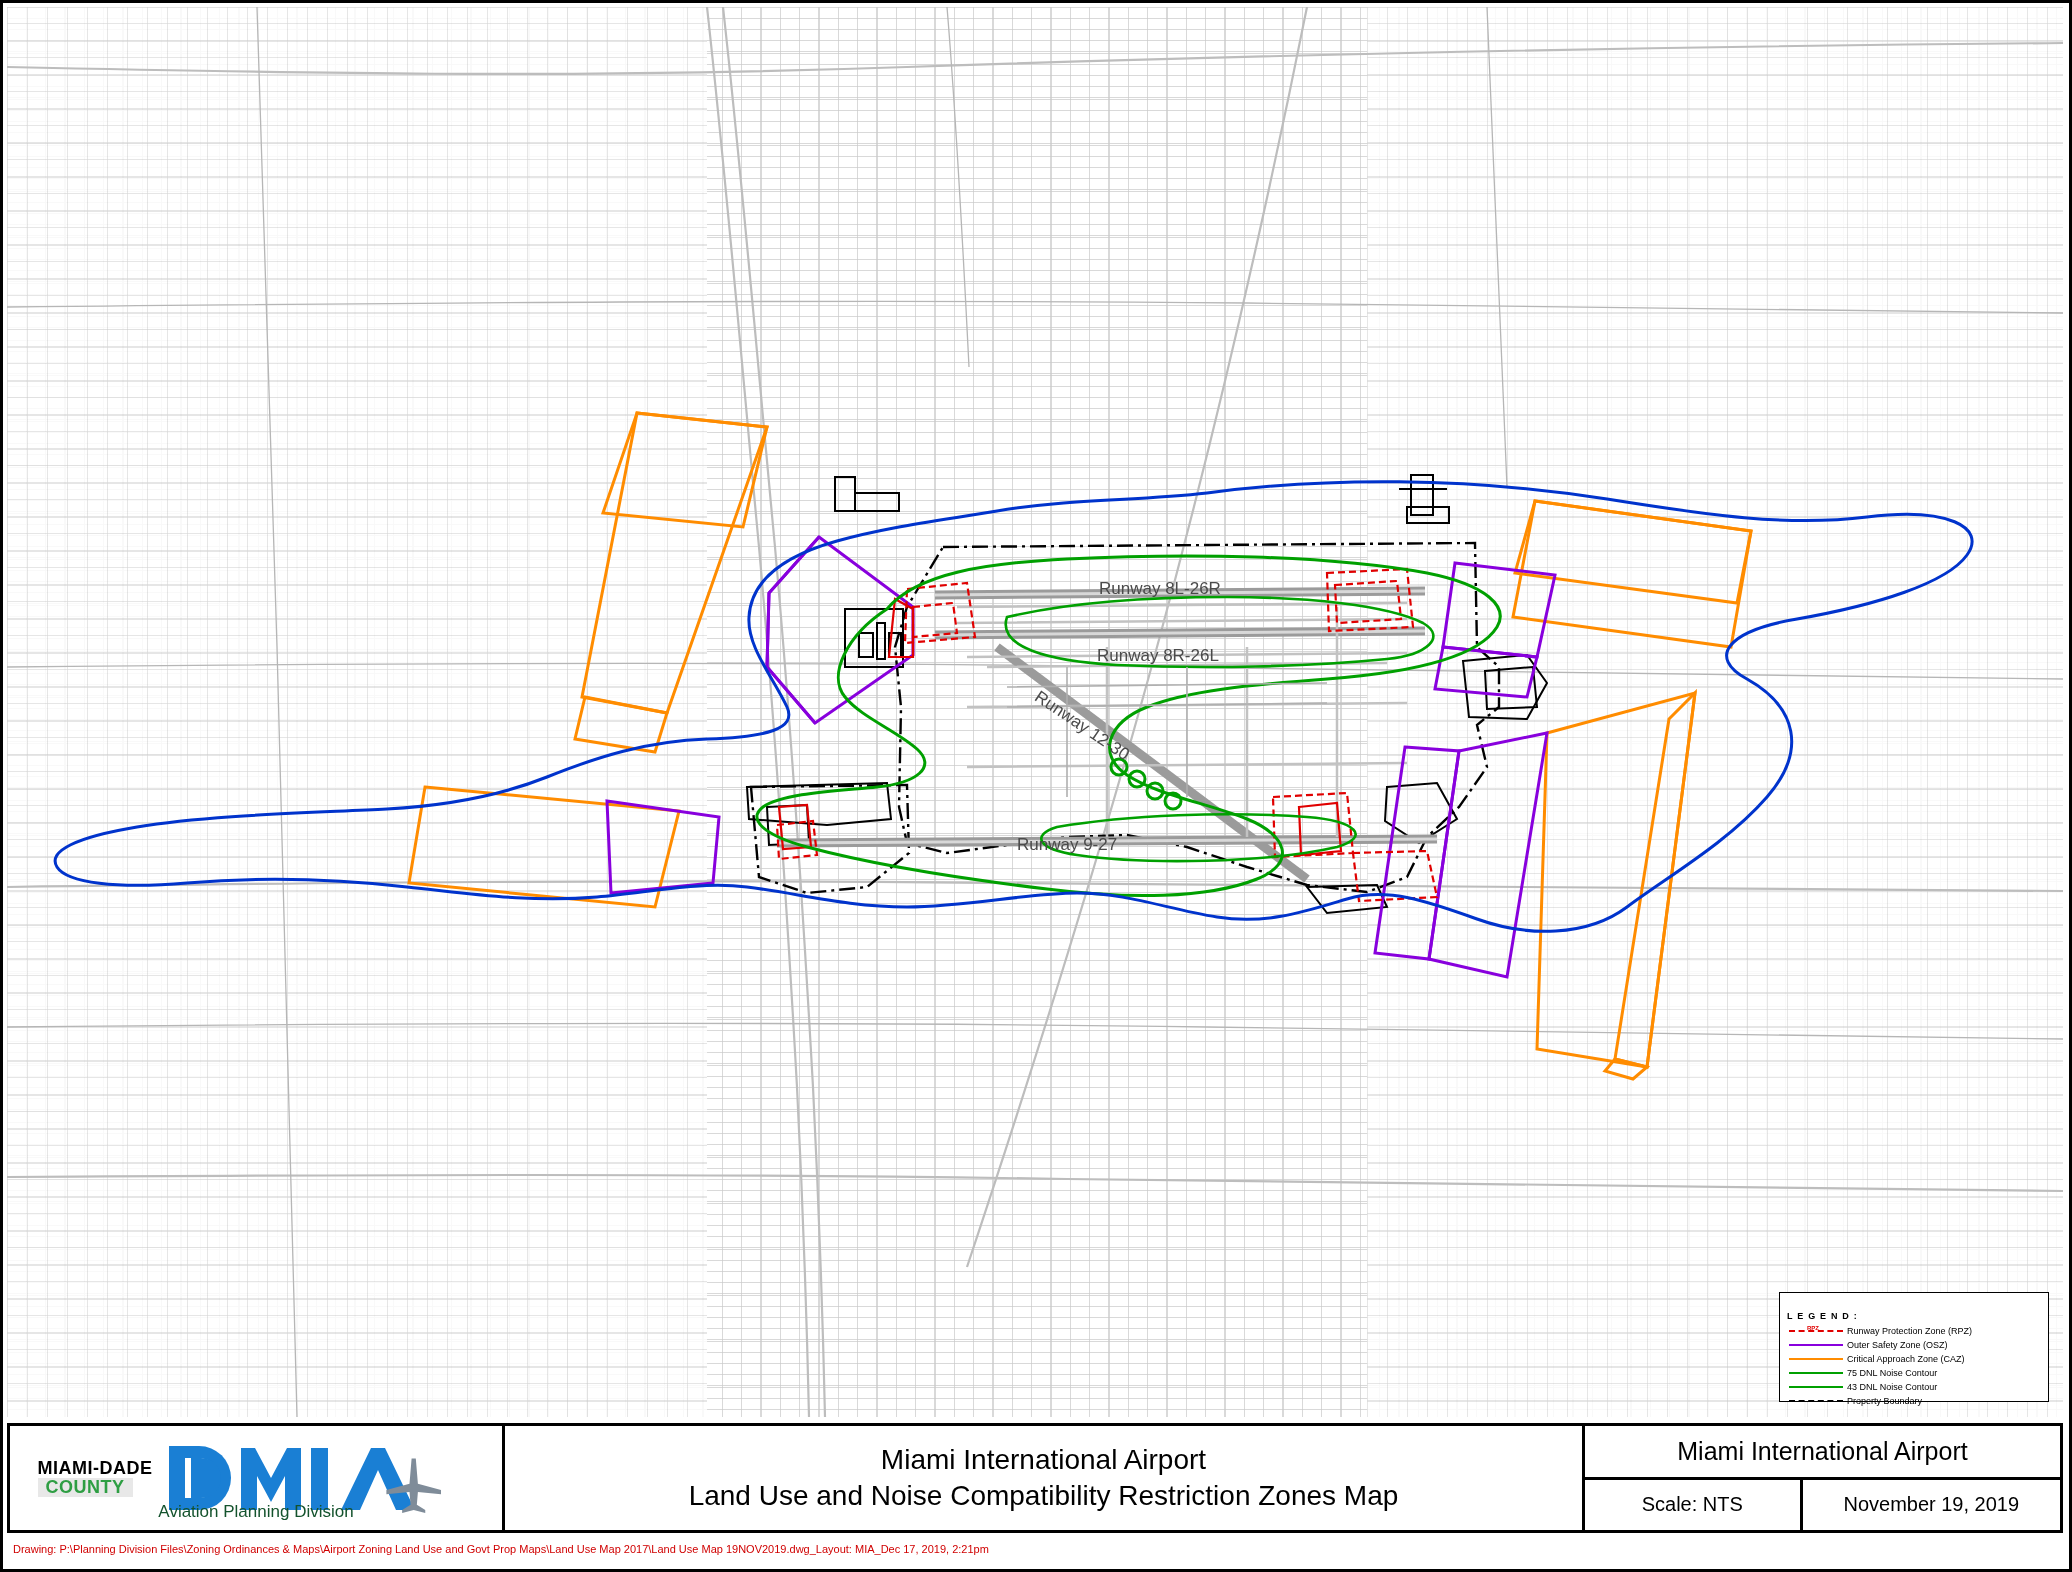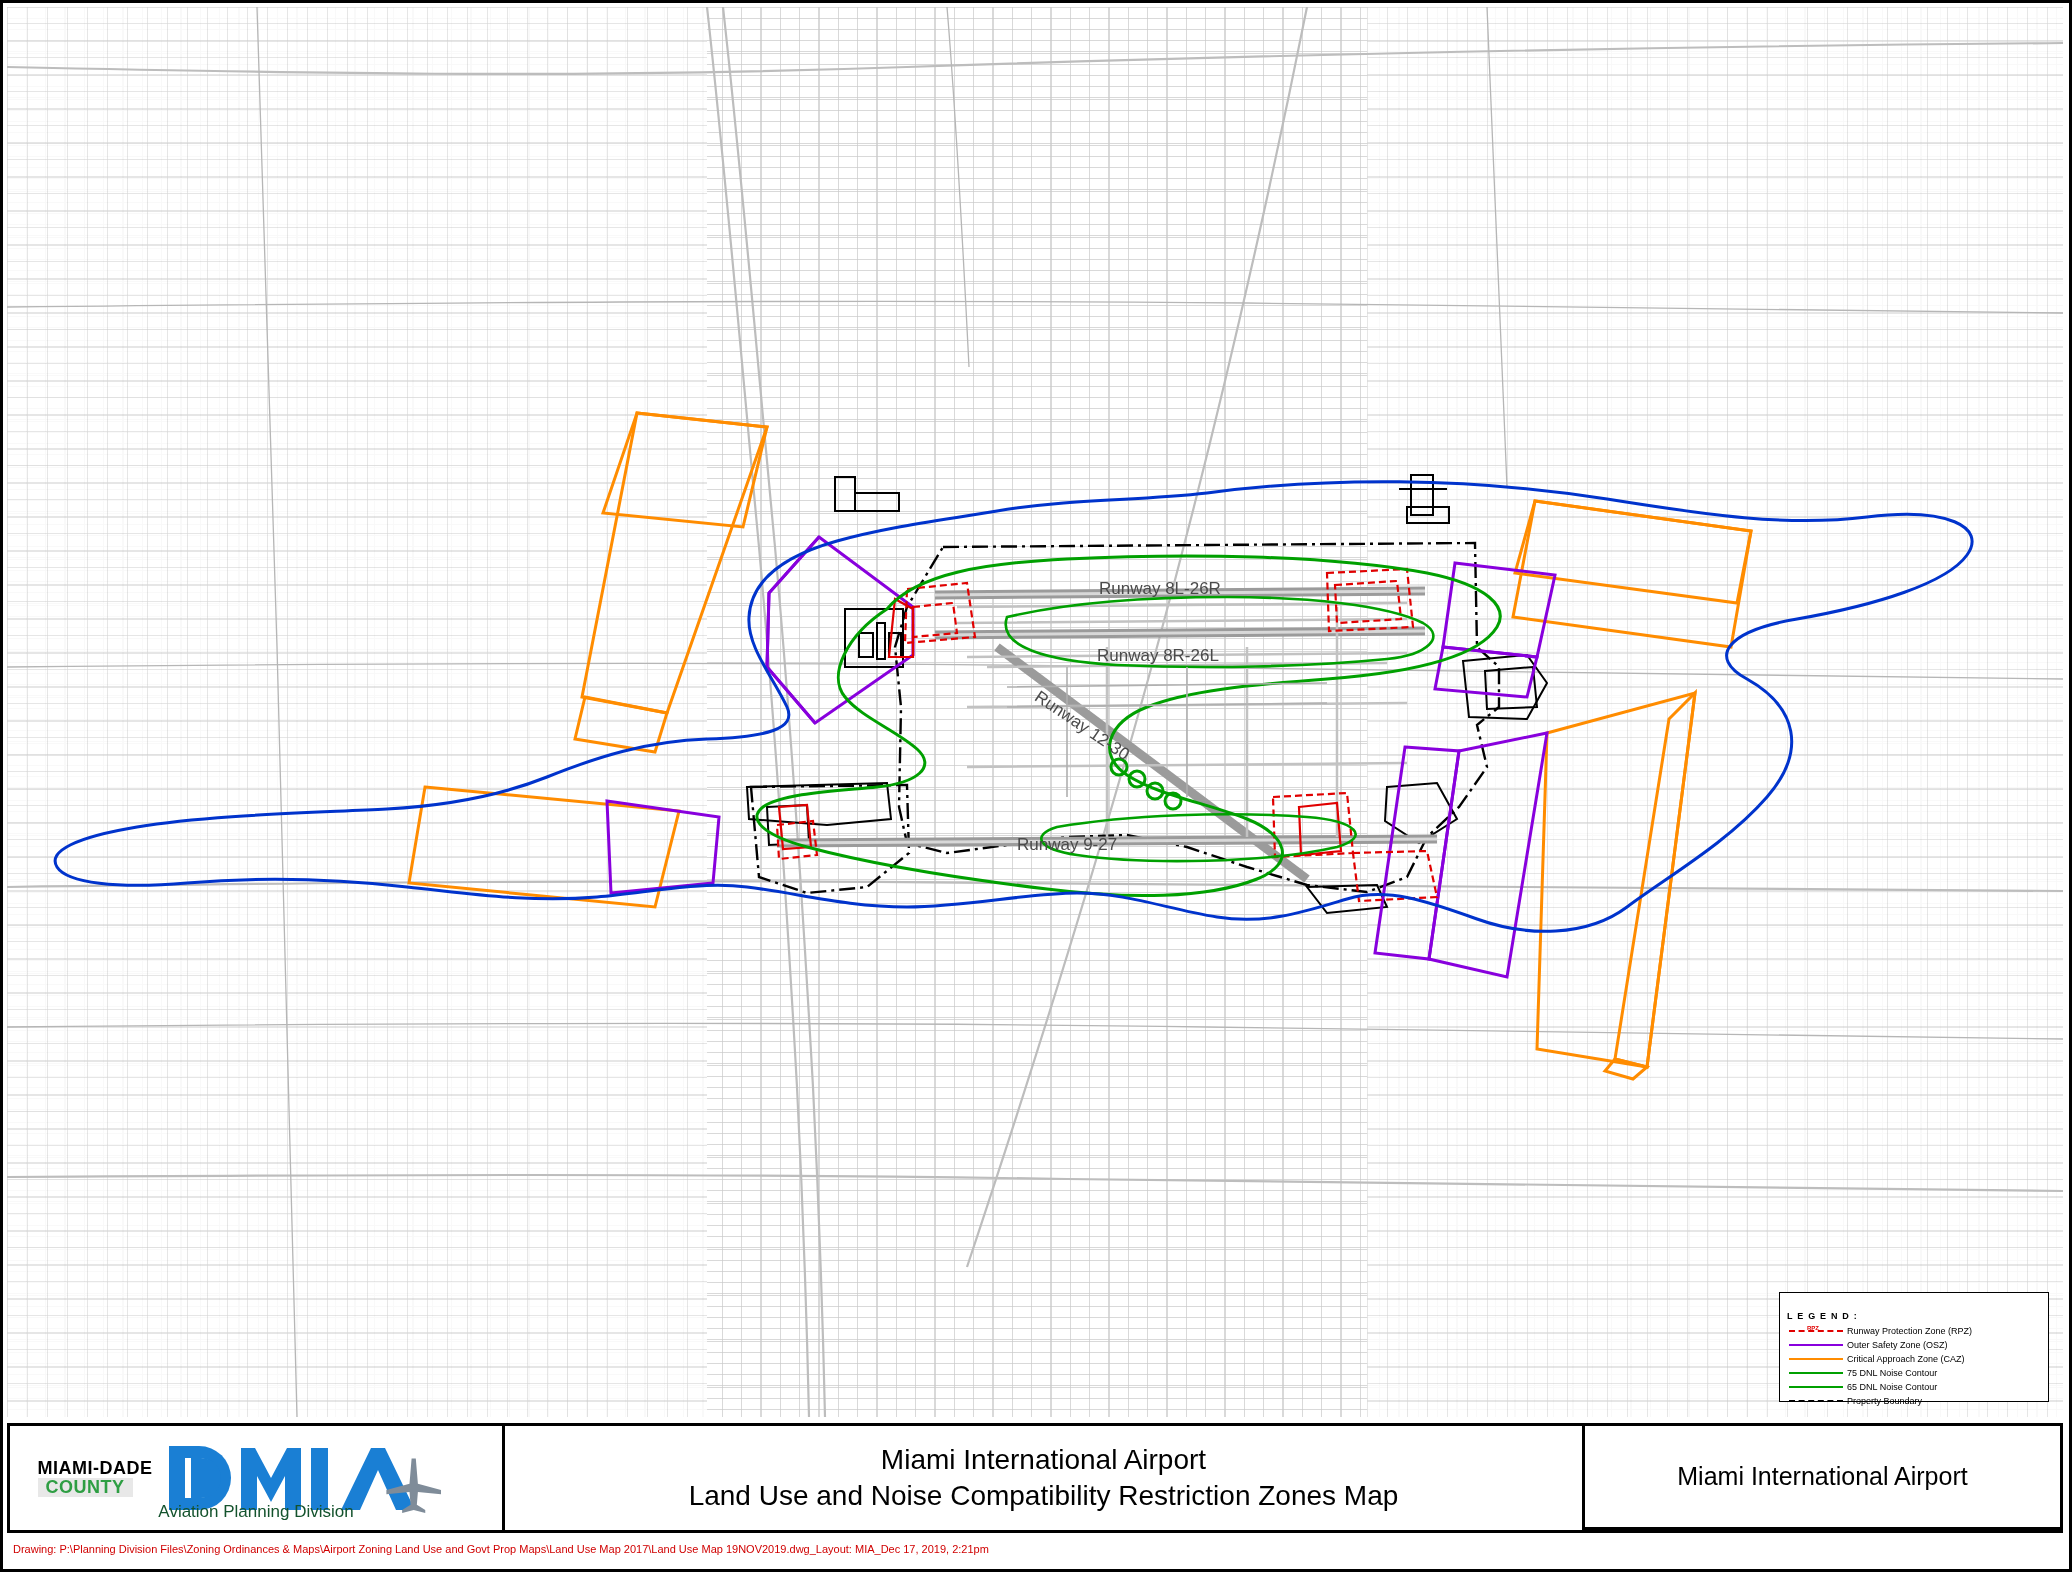--- a/index.html
+++ b/index.html
@@ -220,21 +220,21 @@
       <div class="legend-row">
         <div class="legend-key">
             <div class="swatch sw-75"></div>
           </div>
         <div class="legend-text">75 DNL Noise Contour</div>
       </div>
       <div class="legend-row">
         <div class="legend-key">
             <div class="swatch sw-65"></div>
           </div>
-        <div class="legend-text">65 DNL Noise Contour</div>
+        <div class="legend-text">43 DNL Noise Contour</div>
       </div>
       <div class="legend-row">
         <div class="legend-key">
             <div class="swatch sw-prop"></div>
           </div>
         <div class="legend-text">Property Boundary</div>
       </div>
     </div>
   </div>
 
@@ -264,17 +264,25 @@
 
     <div class="tb-cell tb-title">
       <div class="title-line1">Miami International Airport</div>
       <div class="title-line2">Land Use and Noise Compatibility Restriction Zones Map</div>
     </div>
 
     <div class="tb-cell tb-right">
       <div class="tb-right-top">
         <span class="right-title">Miami International Airport</span>
       </div>
+      <div class="tb-right-bot">
+        <div class="tb-scale">
+          <span class="scale-txt">Scale: NTS</span>
+        </div>
+        <div class="tb-date">
+          <span class="date-txt">November 19, 2019</span>
+        </div>
+      </div>
     </div>
   </div>
 
   <div class="footer">Drawing: P:\Planning Division Files\Zoning Ordinances &amp; Maps\Airport Zoning Land Use and Govt Prop Maps\Land Use Map 2017\Land Use Map 19NOV2019.dwg_Layout: MIA_Dec 17,  2019,  2:21pm</div>
 </div>
 
 </body></html>

